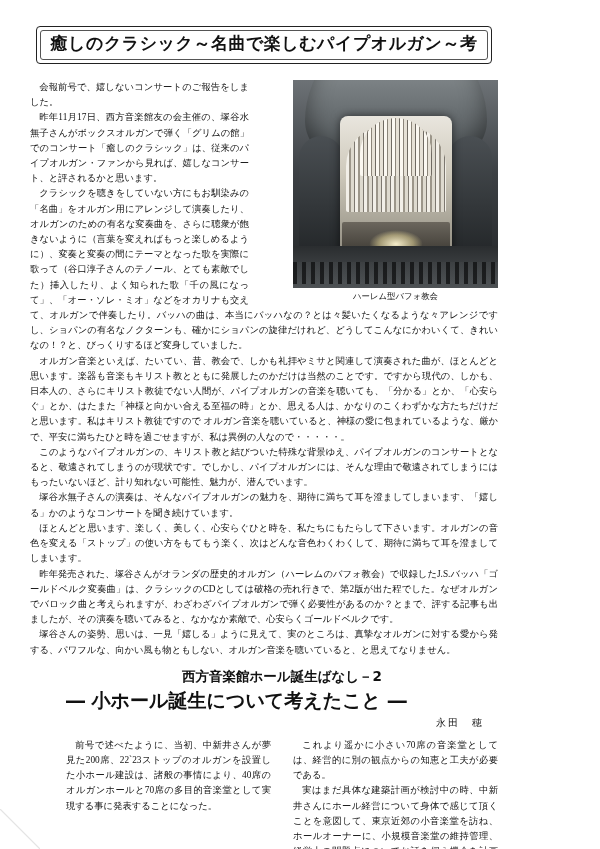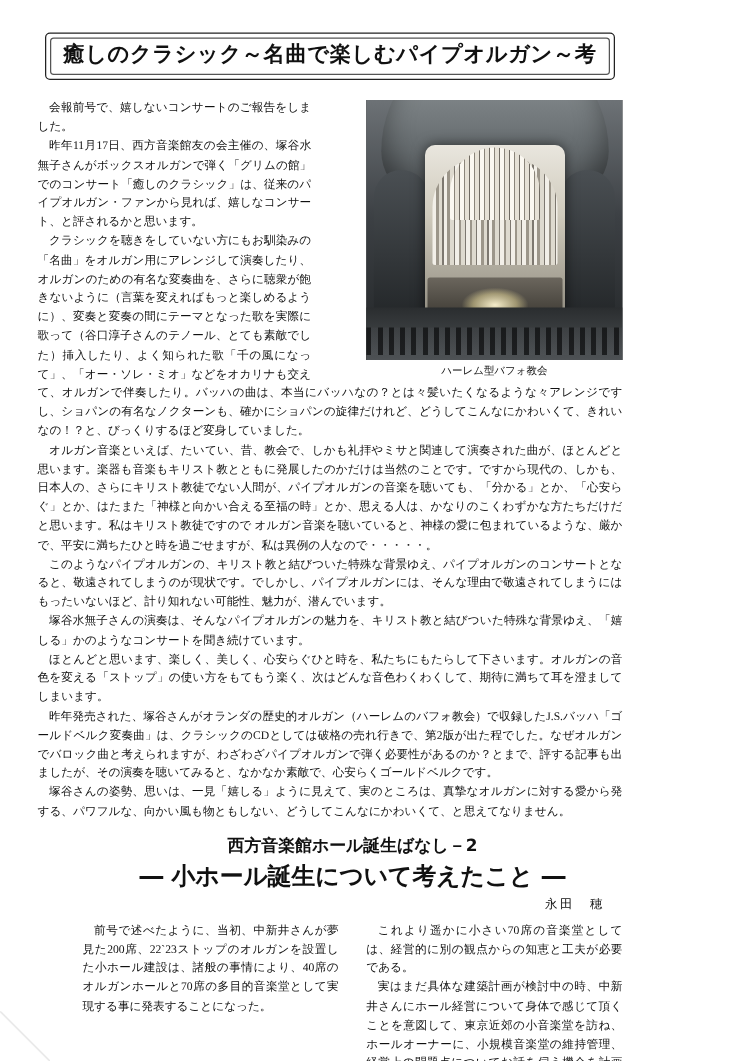--- a/index.html
+++ b/index.html
@@ -187,21 +187,20 @@
     margin-left: 36px;
   }
   .head2-line1 {
     text-align: center;
     font-size: 13.5px;
     font-weight: bold;
     font-family: "DejaVu Sans", "Liberation Sans", sans-serif;
     margin: 2px 0 2px 0;
   }
   .head2-line2 {
-    text-align: center;
     font-size: 19px;
     font-weight: bold;
     font-family: "DejaVu Sans", "Liberation Sans", sans-serif;
     margin: 0 0 2px 0;
   }
   .byline {
     text-align: right;
     font-size: 10px;
     font-family: "DejaVu Sans", "Liberation Sans", sans-serif;
     margin: 0 14px 8px 0;
@@ -261,24 +260,24 @@
       </div>
       <div class="figure-caption">ハーレム型バフォ教会</div>
     </div>
 
     <div class="body-text">
       <p>会報前号で、嬉しないコンサートのご報告をしました。</p>
       <p>昨年11月17日、西方音楽館友の会主催の、塚谷水無子さんがボックスオルガンで弾く「グリムの館」でのコンサート「癒しのクラシック」は、従来のパイプオルガン・ファンから見れば、嬉しなコンサート、と評されるかと思います。</p>
       <p>クラシックを聴きをしていない方にもお馴染みの「名曲」をオルガン用にアレンジして演奏したり、オルガンのための有名な変奏曲を、さらに聴衆が飽きないように（言葉を変えればもっと楽しめるように）、変奏と変奏の間にテーマとなった歌を実際に歌って（谷口淳子さんのテノール、とても素敵でした）挿入したり、よく知られた歌「千の風になって」、「オー・ソレ・ミオ」などをオカリナも交えて、オルガンで伴奏したり。バッハの曲は、本当にバッハなの？とは々髪いたくなるような々アレンジですし、ショパンの有名なノクターンも、確かにショパンの旋律だけれど、どうしてこんなにかわいくて、きれいなの！？と、びっくりするほど変身していました。</p>
       <p>オルガン音楽といえば、たいてい、昔、教会で、しかも礼拝やミサと関連して演奏された曲が、ほとんどと思います。楽器も音楽もキリスト教とともに発展したのかだけは当然のことです。ですから現代の、しかも、日本人の、さらにキリスト教徒でない人間が、パイプオルガンの音楽を聴いても、「分かる」とか、「心安らぐ」とか、はたまた「神様と向かい合える至福の時」とか、思える人は、かなりのこくわずかな方たちだけだと思います。私はキリスト教徒ですので オルガン音楽を聴いていると、神様の愛に包まれているような、厳かで、平安に満ちたひと時を過ごせますが、私は異例の人なので・・・・・。</p>
       <p>このようなパイプオルガンの、キリスト教と結びついた特殊な背景ゆえ、パイプオルガンのコンサートとなると、敬遠されてしまうのが現状です。でしかし、パイプオルガンには、そんな理由で敬遠されてしまうにはもったいないほど、計り知れない可能性、魅力が、潜んでいます。</p>
-      <p>塚谷水無子さんの演奏は、そんなパイプオルガンの魅力を、キリスト教と結びついた特殊な背景ゆえ、「嬉しる」かのようなコンサートを聞き続けています。</p>
+      <p>塚谷水無子さんの演奏は、そんなパイプオルガンの魅力を、期待に満ちて耳を澄ましてしまいます、「嬉しる」かのようなコンサートを聞き続けています。</p>
       <p>ほとんどと思います、楽しく、美しく、心安らぐひと時を、私たちにもたらして下さいます。オルガンの音色を変える「ストップ」の使い方をもてもう楽く、次はどんな音色わくわくして、期待に満ちて耳を澄ましてしまいます。</p>
       <p>昨年発売された、塚谷さんがオランダの歴史的オルガン（ハーレムのバフォ教会）で収録したJ.S.バッハ「ゴールドベルク変奏曲」は、クラシックのCDとしては破格の売れ行きで、第2版が出た程でした。なぜオルガンでバロック曲と考えられますが、わざわざパイプオルガンで弾く必要性があるのか？とまで、評する記事も出ましたが、その演奏を聴いてみると、なかなか素敵で、心安らくゴールドベルクです。</p>
-      <p>塚谷さんの姿勢、思いは、一見「嬉しる」ように見えて、実のところは、真摯なオルガンに対する愛から発する、パワフルな、向かい風も物ともしない、どうしてこんなにかわいくて、と思えてなりません。</p>
+      <p>塚谷さんの姿勢、思いは、一見「嬉しる」ように見えて、実のところは、真摯なオルガンに対する愛から発する、パワフルな、向かい風も物ともしない、オルガン音楽を聴いていると、と思えてなりません。</p>
     </div>
   </div>
 
   <div class="article2">
     <div class="head2-line1">西方音楽館ホール誕生ばなし－2</div>
     <div class="head2-line2">― 小ホール誕生について考えたこと ―</div>
     <div class="byline">永田　穂</div>
 
     <div class="two-col">
       <div class="col">

